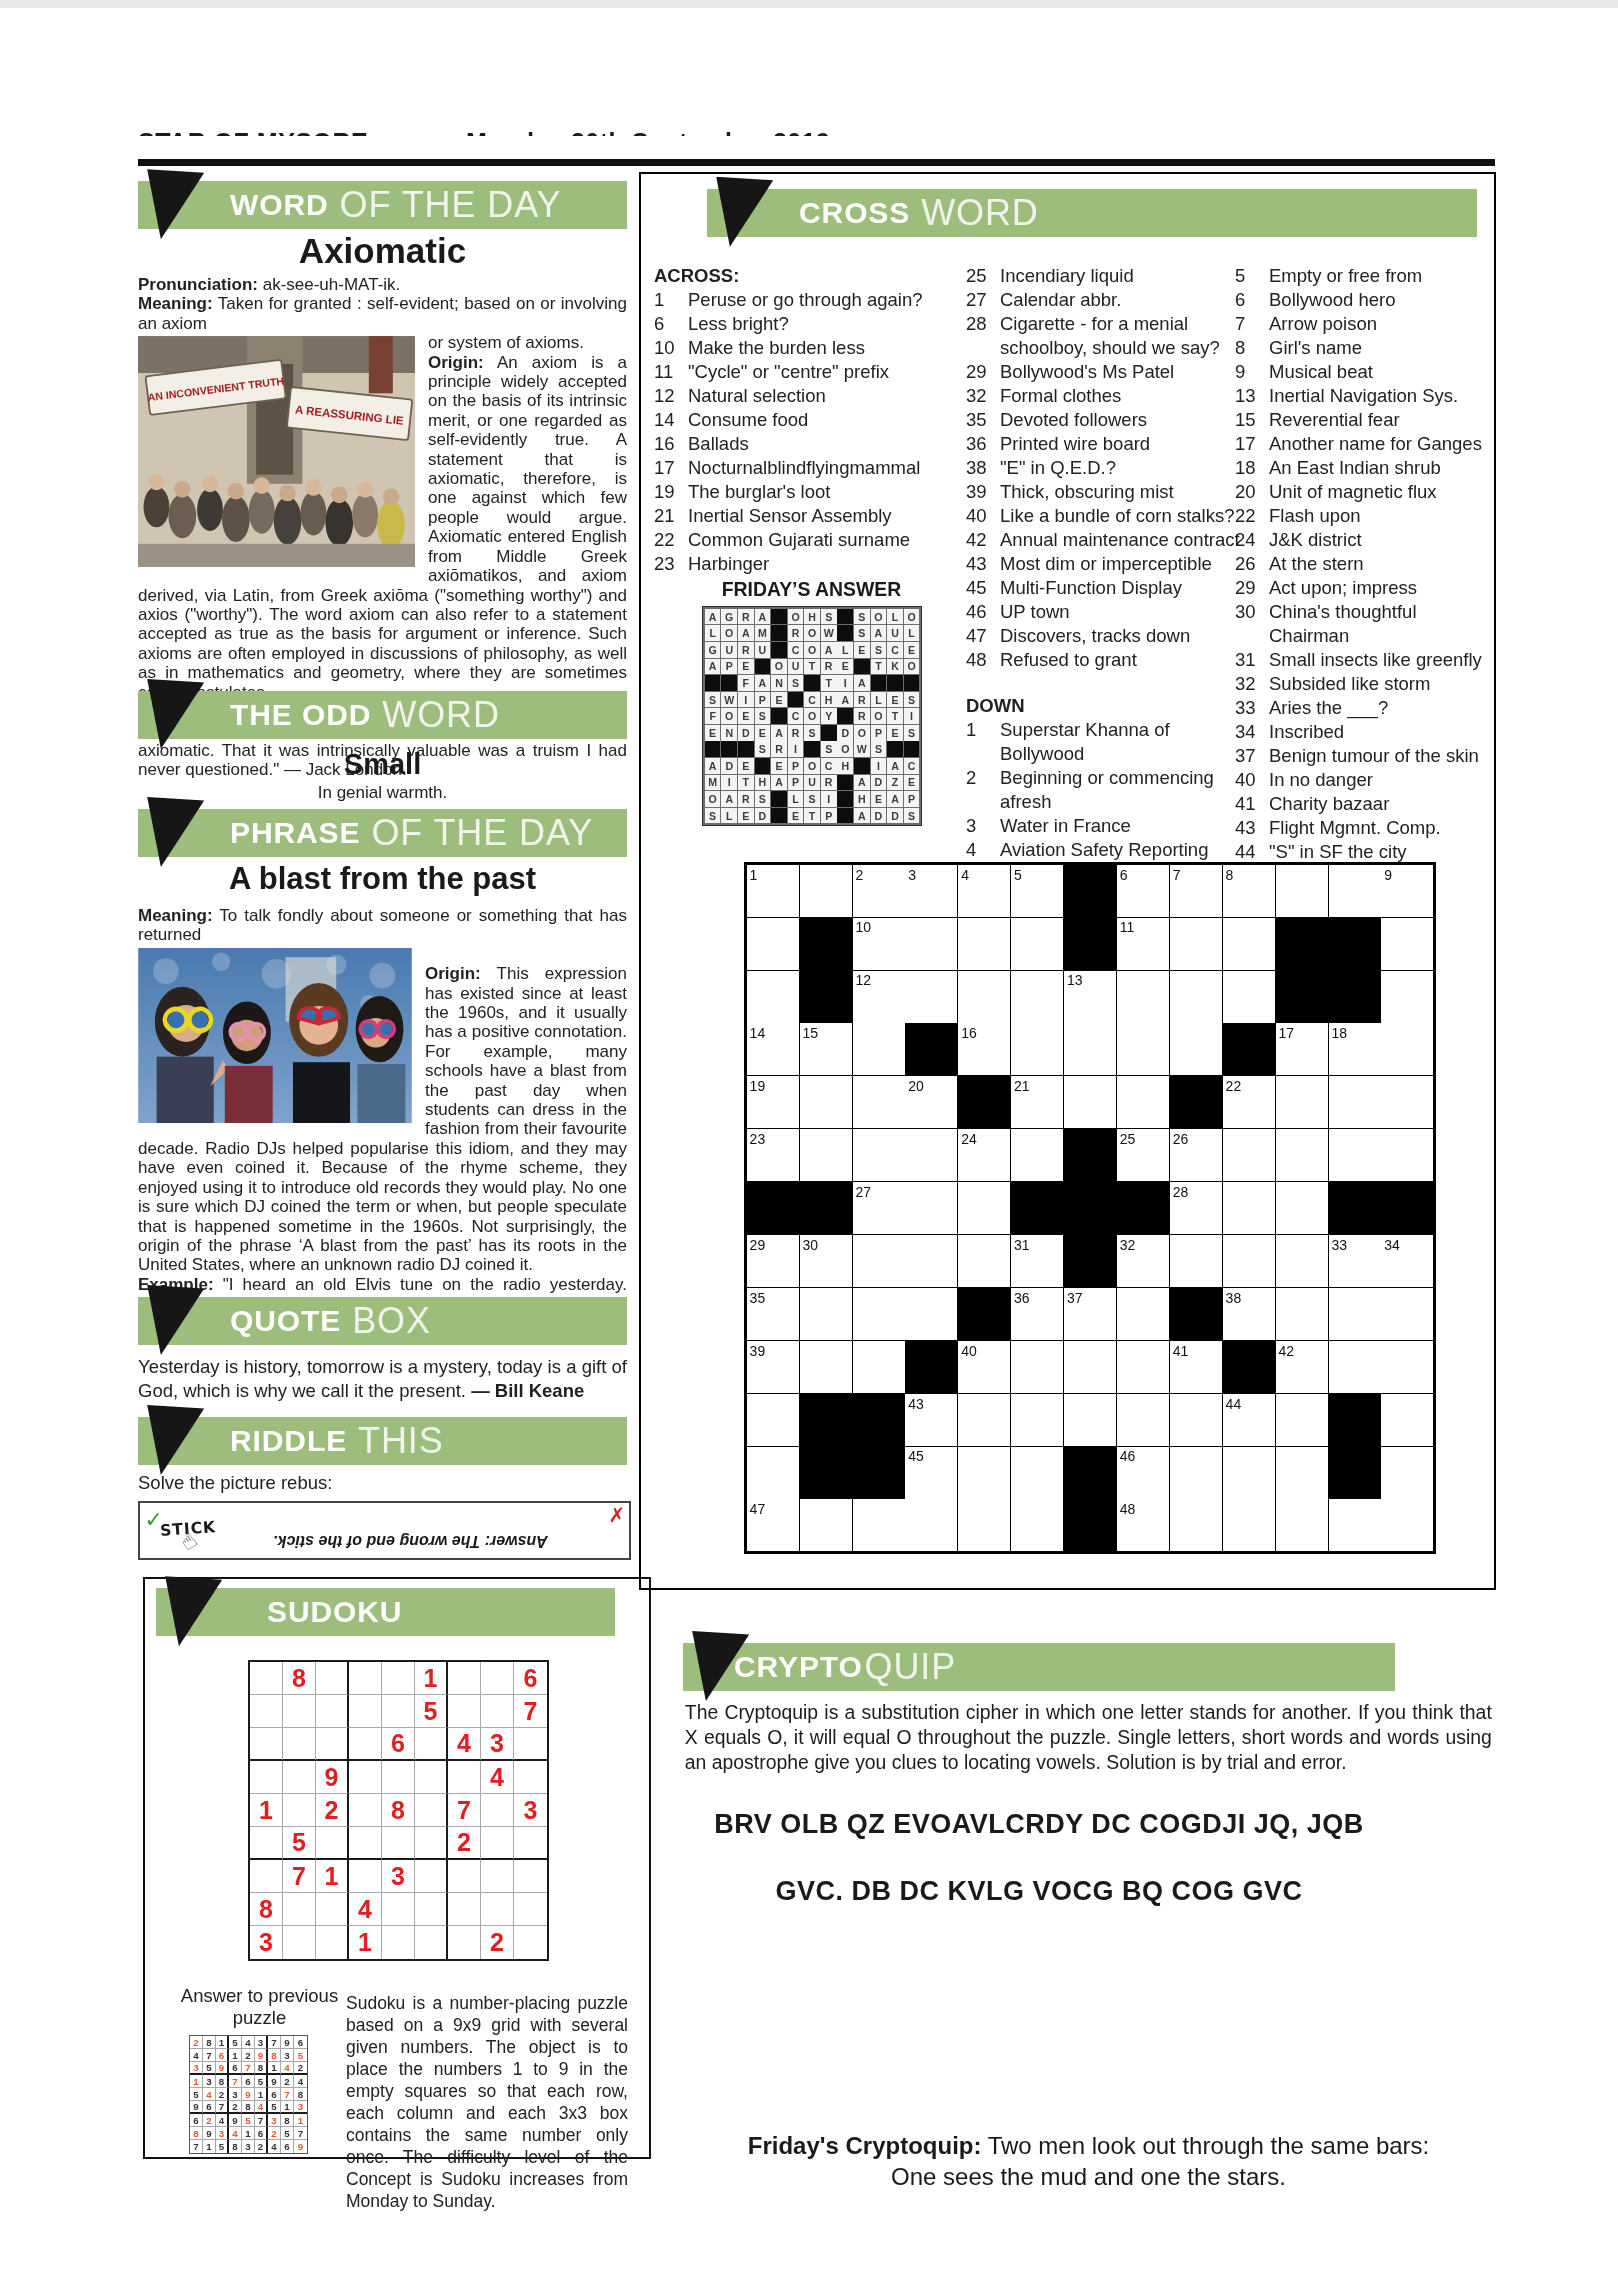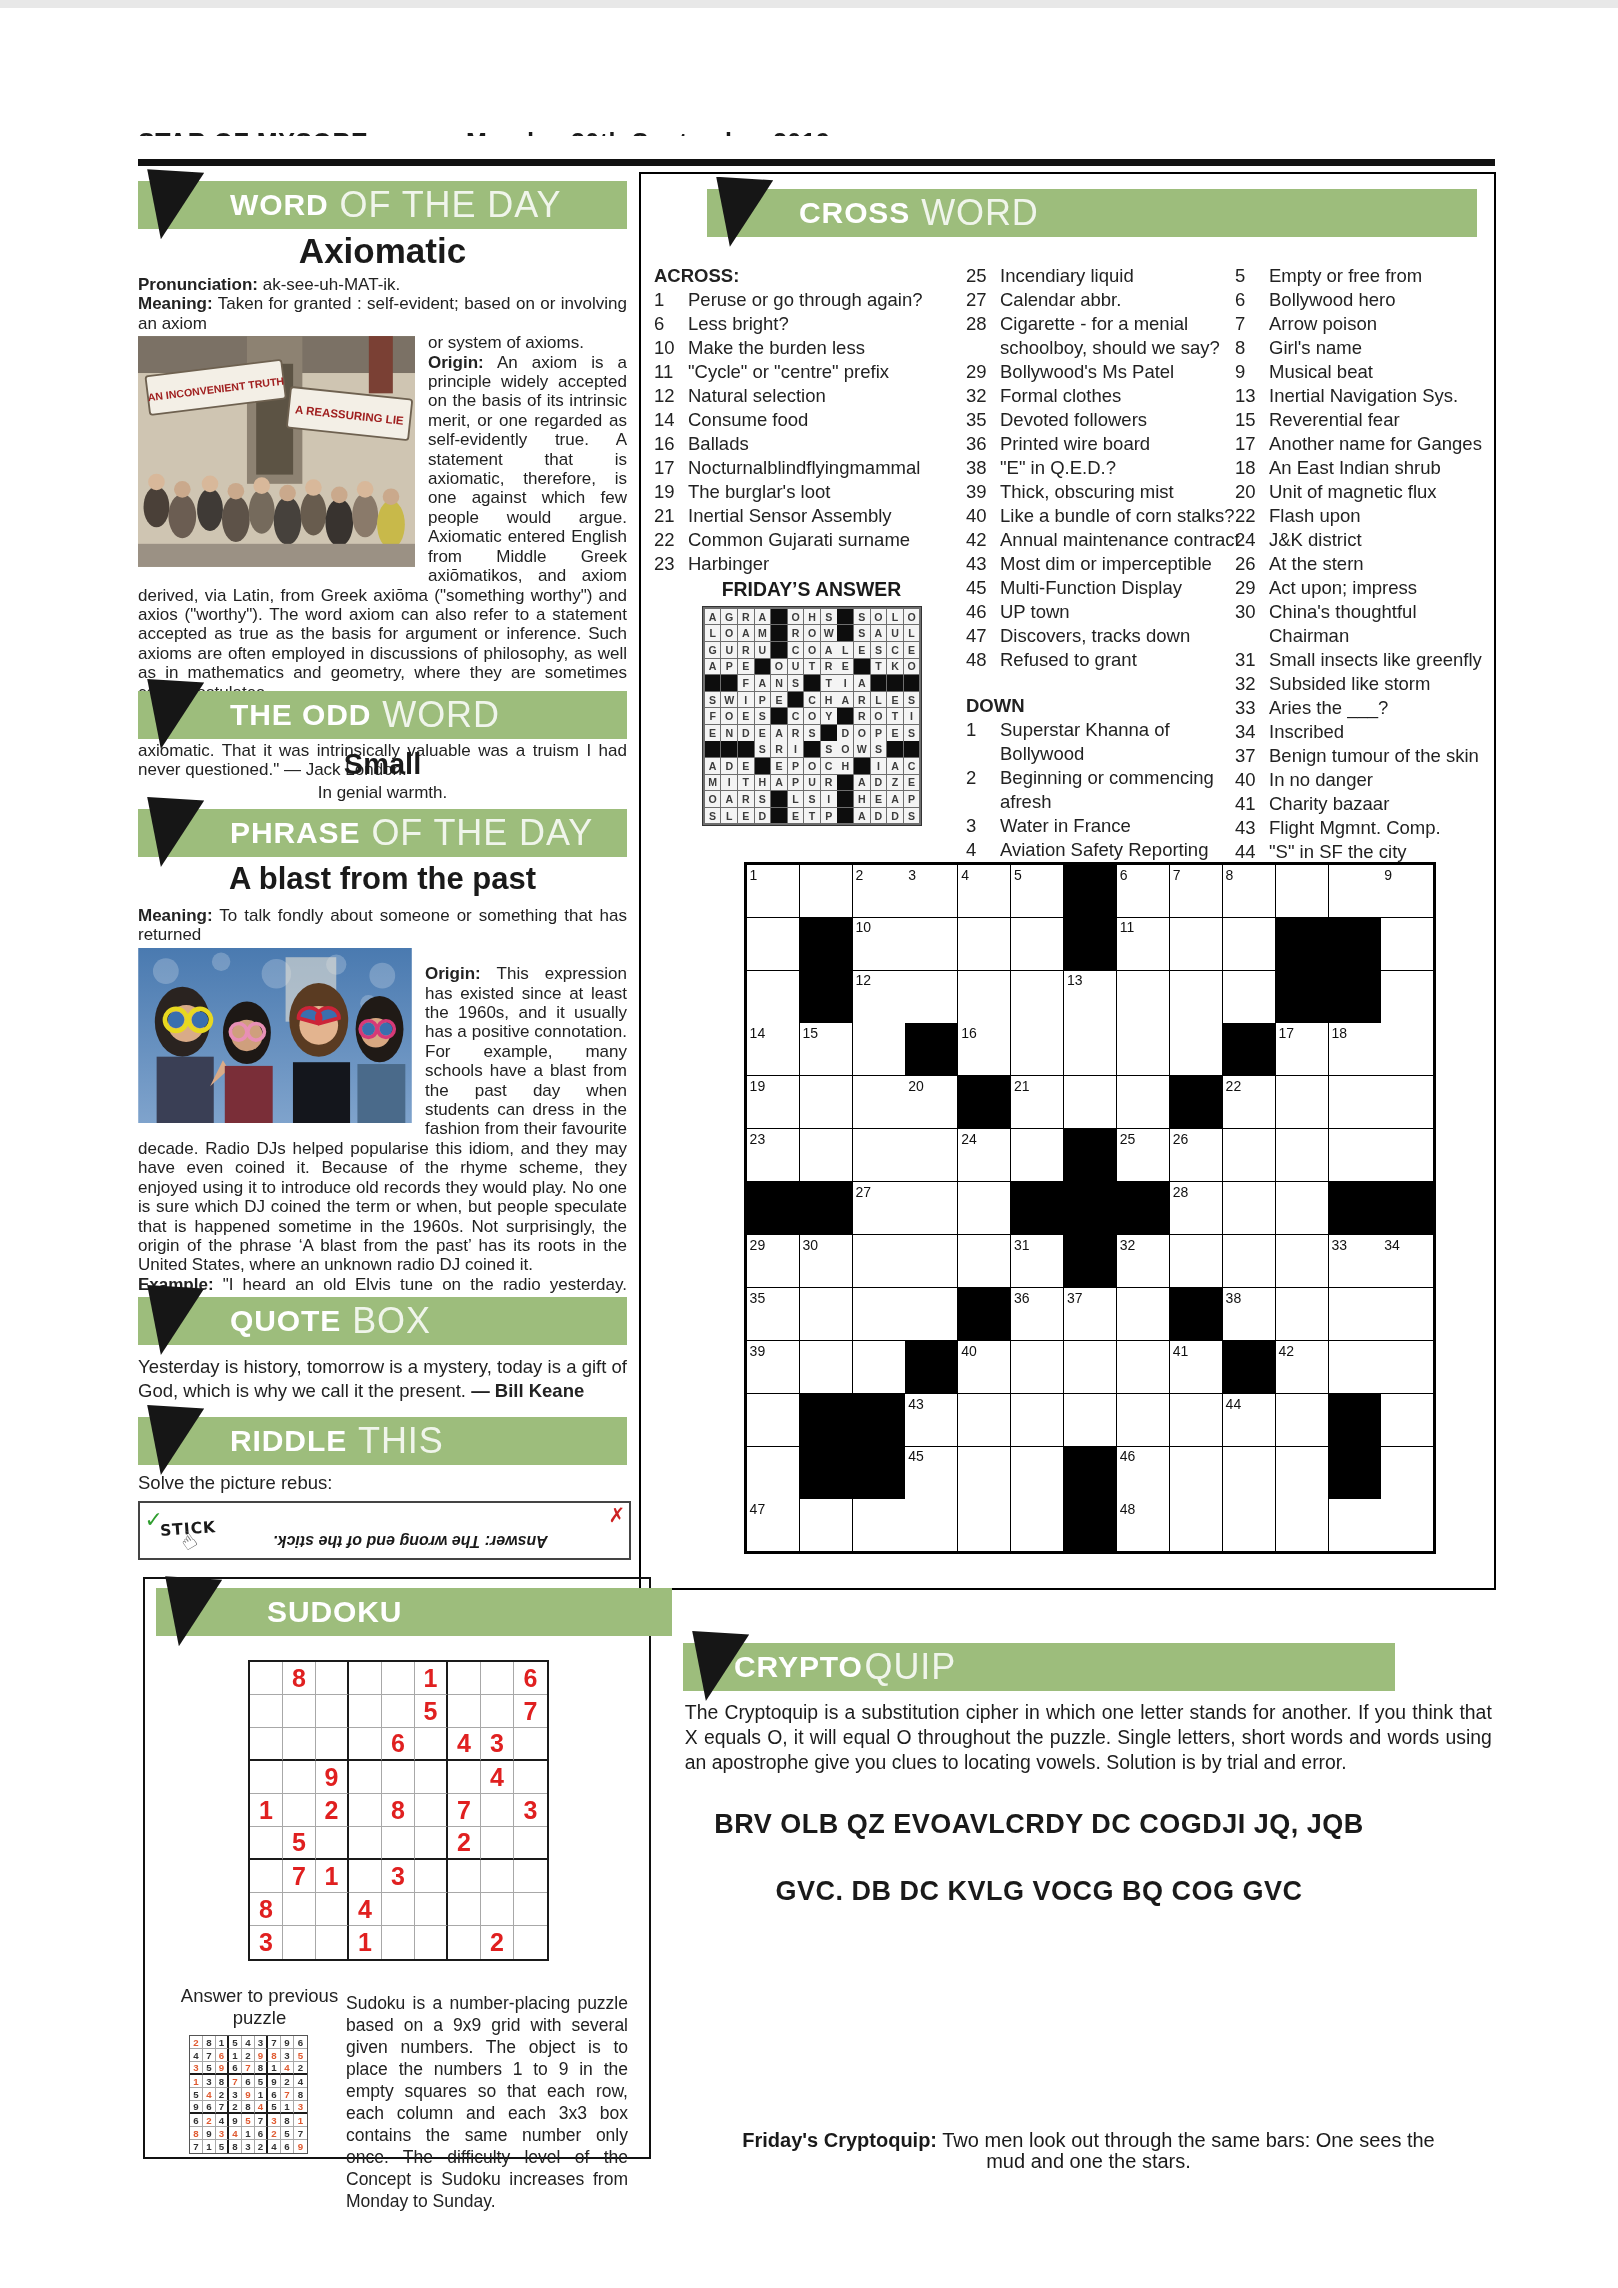--- a/index.html
+++ b/index.html
@@ -65,41 +65,41 @@
                 display:flex;align-items:center;justify-content:center;}
   .fri-grid .fb{background:#0d0d0d;}
   .main-grid{position:absolute;left:103px;top:688px;display:inline-grid;grid-template-columns:repeat(13,52px);
              gap:0.9px;background:#000;padding:2.8px;}
   .main-grid .mc{width:52px;height:52px;background:#fff;position:relative;}
   .main-grid .mb{background:#000;}
   .main-grid .num{position:absolute;left:2.8px;top:1.8px;font-size:14px;color:#111;}
 
   
   .su-box{position:absolute;left:143px;top:1569px;width:504px;height:578px;border:2.8px solid #111;}
-  .su-banner{position:absolute;left:11px;top:9.2px;width:516px;text-align:center;}
+  .su-banner{position:absolute;left:11px;top:9.2px;width:459px;text-align:center;}
   .su-grid{position:absolute;left:103px;top:81px;display:inline-grid;grid-template-columns:repeat(9,33px);
            border:2.8px solid #1a1a1a;background:#fff;}
   .su-grid .sc{width:33px;height:33px;box-sizing:border-box;display:flex;align-items:center;justify-content:center;
                font-weight:bold;font-size:25px;color:#e02020;}
   .ans-label{position:absolute;left:20px;top:406px;width:189px;text-align:center;font-size:18.5px;line-height:22px;color:#222;}
   .mini-grid{position:absolute;left:44px;top:456px;display:inline-grid;grid-template-columns:repeat(9,13px);
              border:1.8px solid #555;background:#fff;}
   .mini-grid .sc{width:13px;height:13px;box-sizing:border-box;display:flex;align-items:center;justify-content:center;
                  font-weight:bold;font-size:9.7px;color:#333;}
   .mini-grid .red{color:#e05a30;}
   .su-desc{position:absolute;left:201px;top:413px;width:282px;font-size:17.5px;line-height:22px;text-align:justify;color:#222;}
 
   
   .crypto{position:absolute;left:683px;top:1635px;width:712px;}
   .crypto .banner{width:100%;}
   .cq-desc{position:absolute;top:57px;left:1.8px;width:807px;font-size:19.4px;line-height:25px;text-align:justify;
            font-stretch:condensed;color:#1c1c1c;}
   .cq-line{position:absolute;width:100%;text-align:center;font-weight:bold;font-size:27px;letter-spacing:0.5px;}
   .cq-clue{position:absolute;width:100%;text-align:center;font-weight:bold;font-size:26px;word-spacing:13px;}
-  .cq-fri{position:absolute;top:487px;left:55px;width:701px;text-align:center;font-size:20px;line-height:21px;
+  .cq-fri{position:absolute;top:487px;left:55px;width:701px;text-align:center;font-size:24px;line-height:31px;
           font-stretch:condensed;}
 </style>
 </head>
 <body>
 
 <div class="page">
 
   <div class="reg" style="top:223px">
     <div class="g"></div>
       <div class="k"></div>

